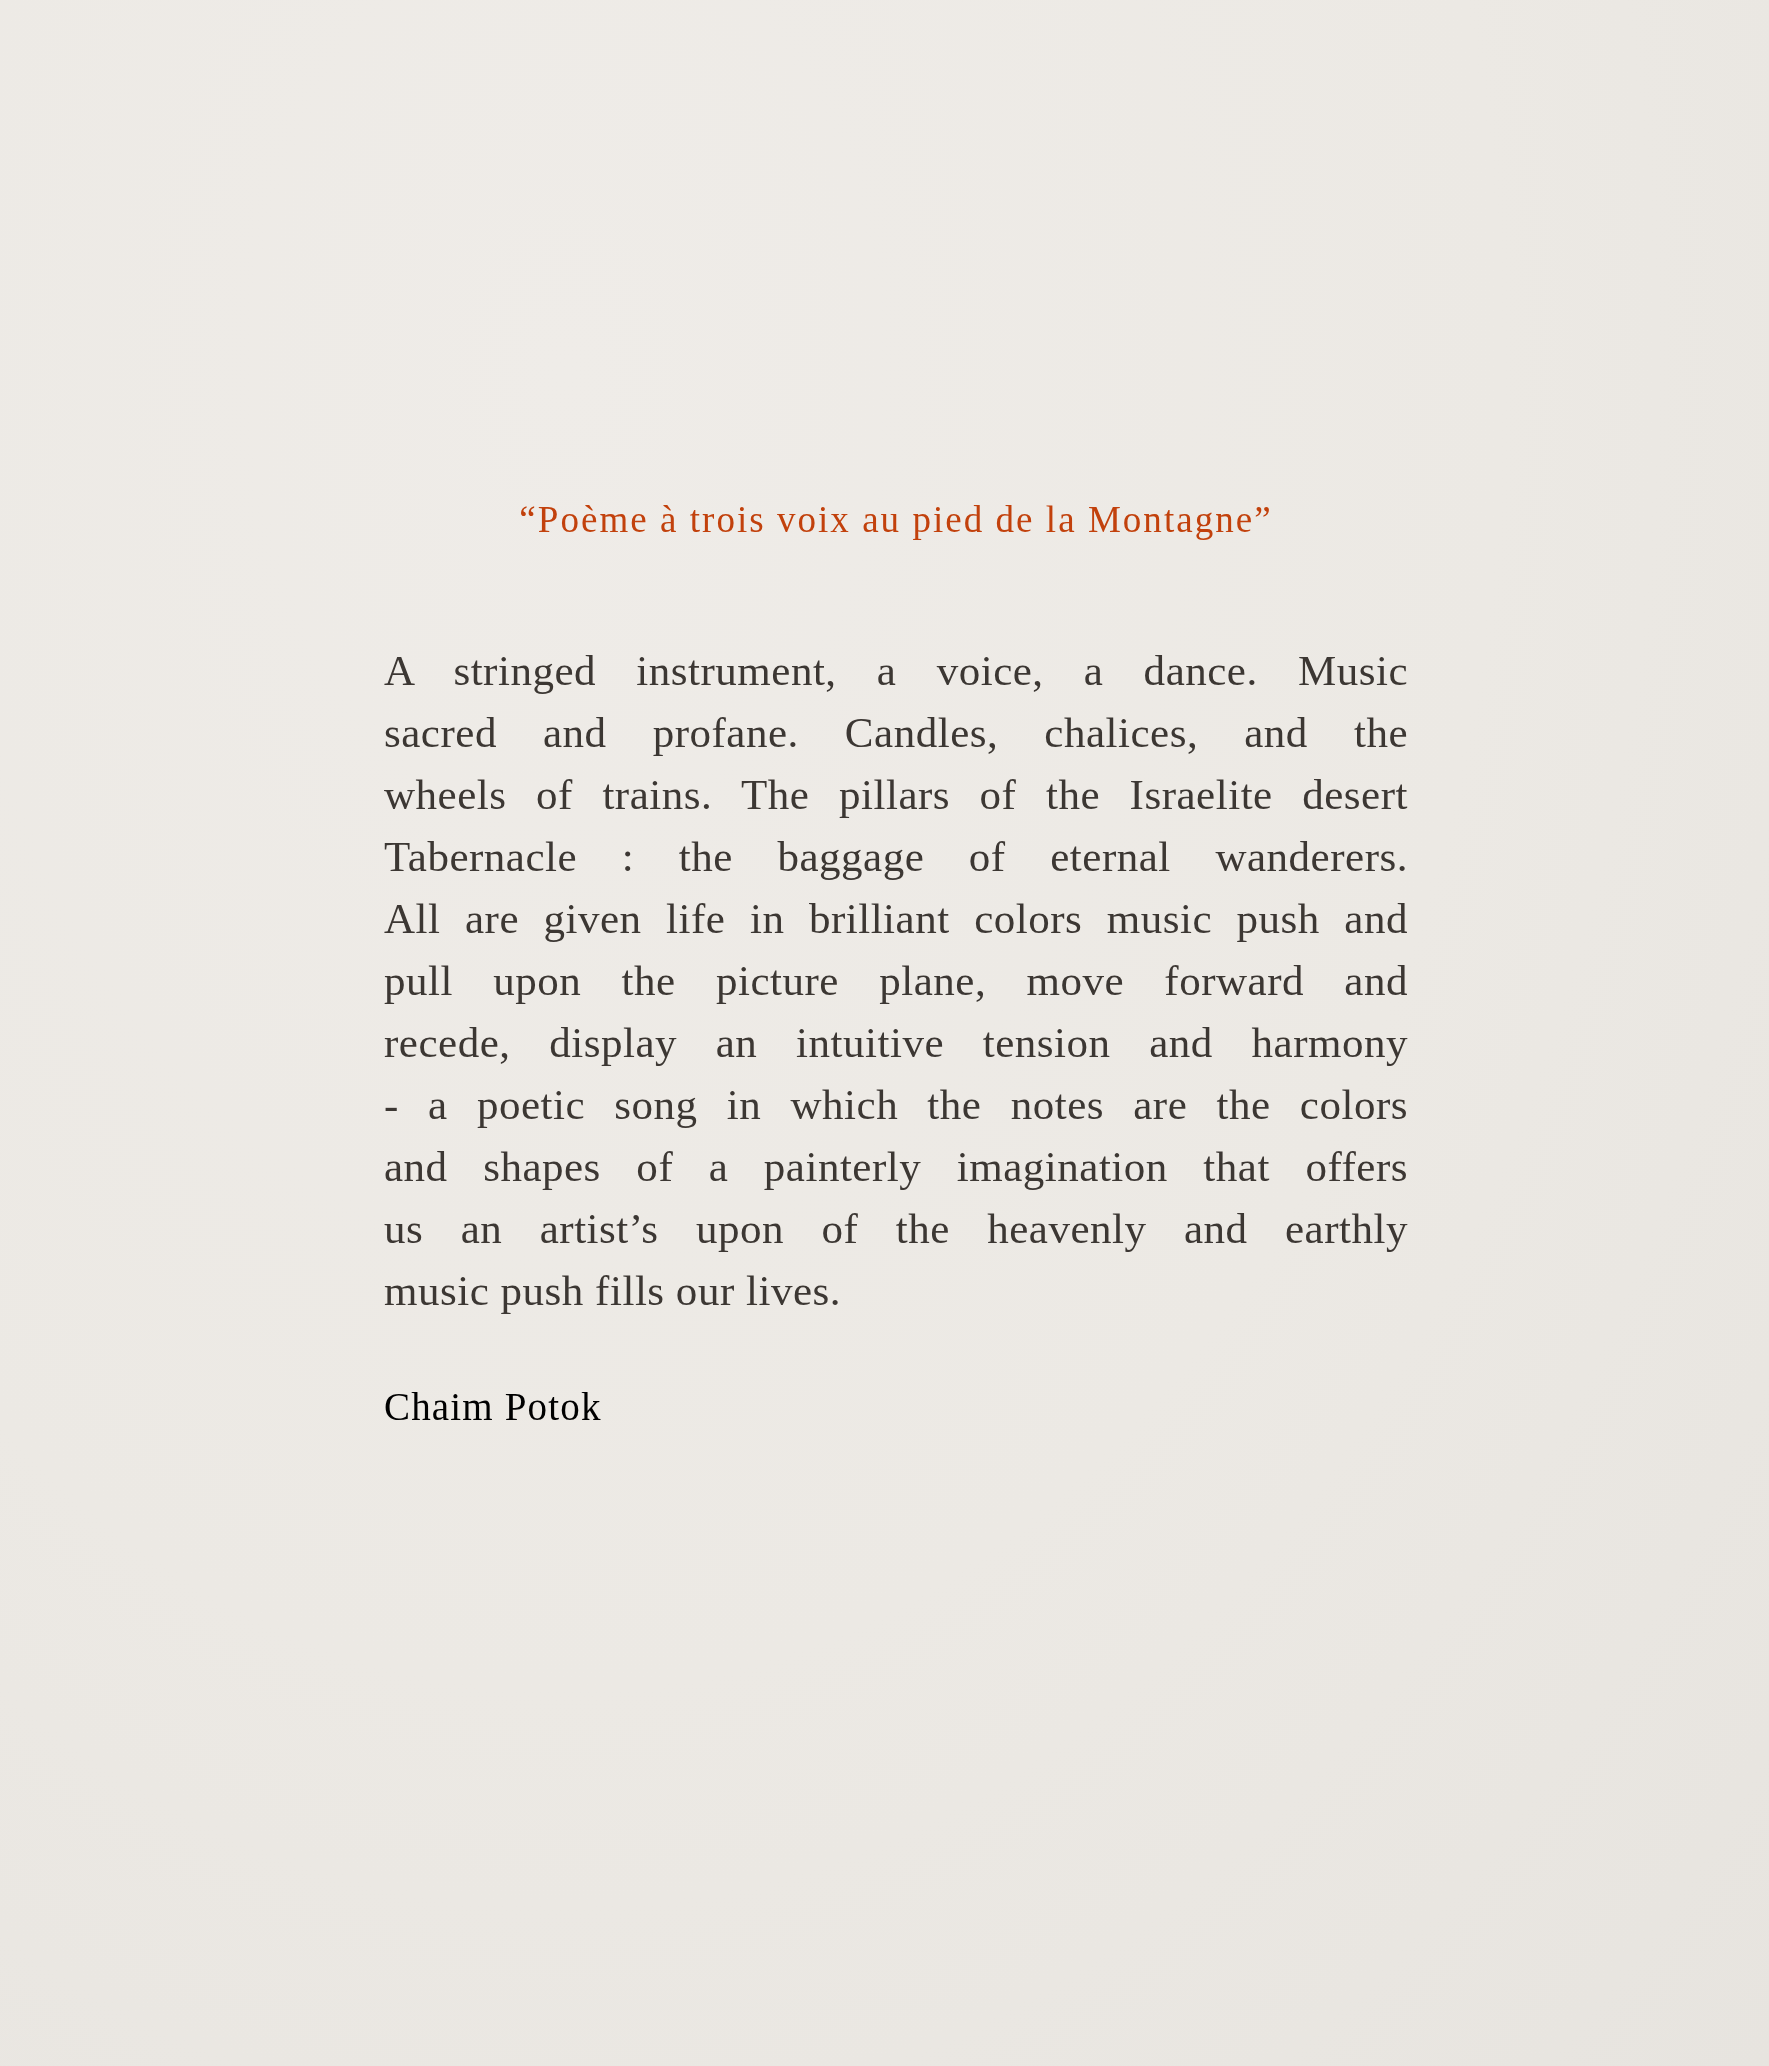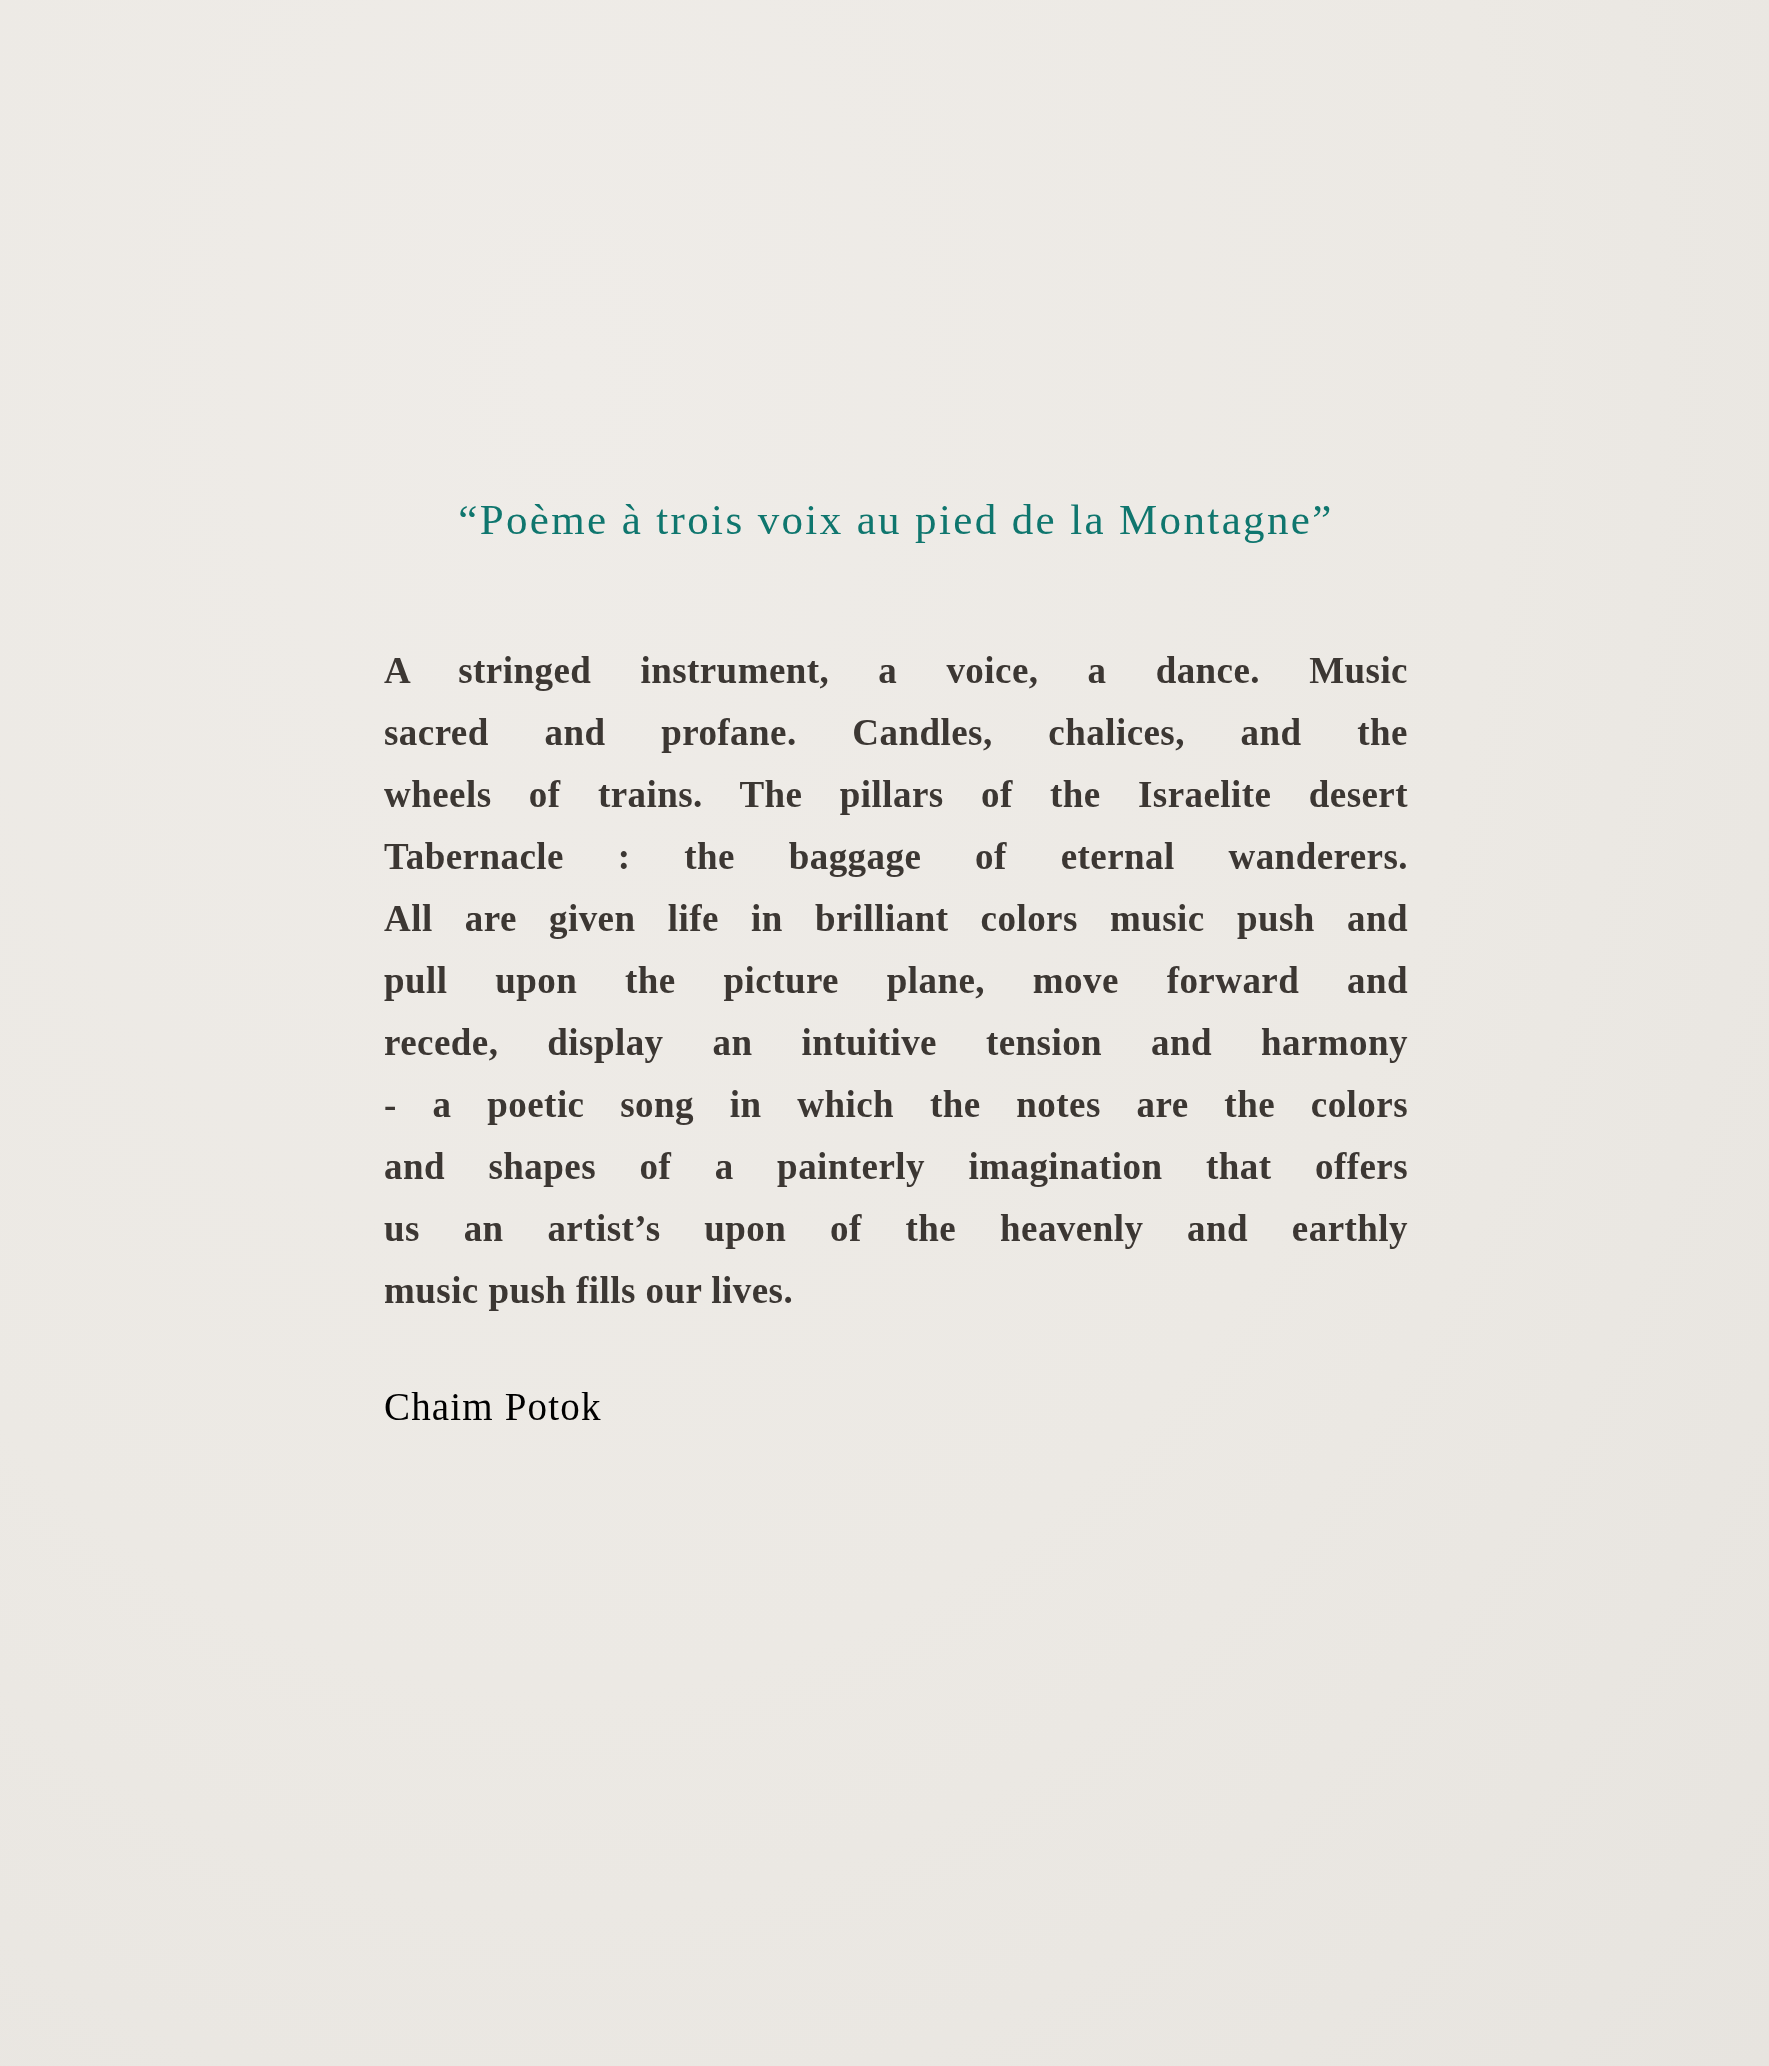--- a/index.html
+++ b/index.html
@@ -20,37 +20,36 @@
   .sheet {
     position: absolute;
     inset: 0;
   }
   .title {
     position: absolute;
     top: 489px;
     left: 372px;
     width: 1048px;
     margin: 0;
-    font-size: 43px;
+    font-size: 37px;
     font-weight: 400;
     line-height: 62px;
     letter-spacing: 0.055em;
     text-align: center;
     white-space: nowrap;
-    color: #0f766e;
+    color: #c2410c;
   }
   .poem {
     position: absolute;
     top: 640px;
     left: 384px;
     width: 1024px;
-    font-size: 37px;
+    font-size: 43px;
     line-height: 62px;
     letter-spacing: 0.012em;
-    font-weight: bold;
   }
   .poem .line {
     text-align: justify;
     text-align-last: justify;
   }
   .poem .line.last {
     text-align-last: left;
   }
   .author {
     position: absolute;

